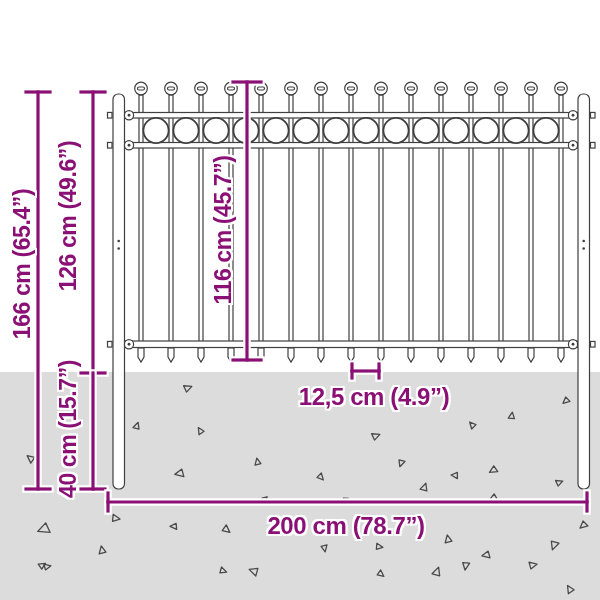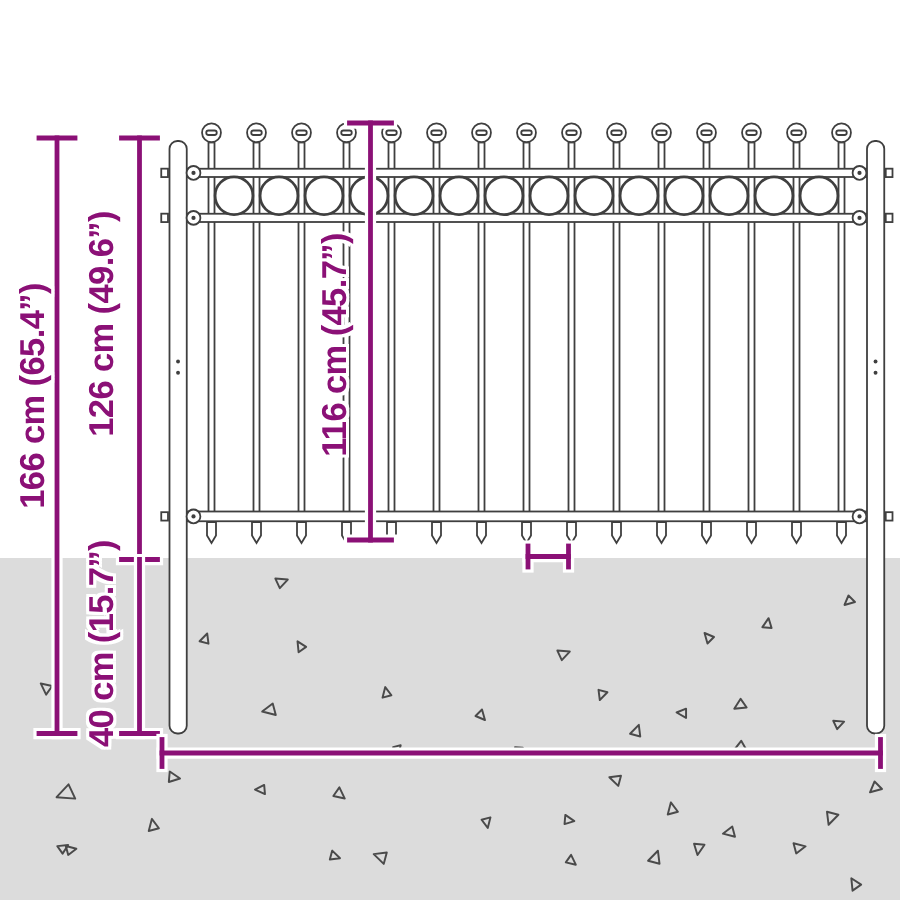--- a/index.html
+++ b/index.html
@@ -232,13 +232,15 @@
           <line x1="108" y1="493" x2="108" y2="511" stroke="#8b1076" stroke-width="3.2" stroke-linecap="square"></line>
           <line x1="587" y1="493" x2="587" y2="511" stroke="#8b1076" stroke-width="3.2" stroke-linecap="square"></line>
         </g>
       </g>
     </svg>
 
   <div class="dim-label v" style="left:22px;top:264px;">166 cm (65.4”)</div>
   <div class="dim-label v" style="left:68px;top:216px;">126 cm (49.6”)</div>
   <div class="dim-label v" style="left:68px;top:429px;">40 cm (15.7”)</div>
   <div class="dim-label v" style="left:223px;top:230px;">116 cm (45.7”)</div>
+  <div class="dim-label h" style="left:374px;top:397px;">12,5 cm (4.9”)</div>
+  <div class="dim-label h" style="left:346px;top:526px;">200 cm (78.7”)</div>
 </div>
 
 </body></html>

